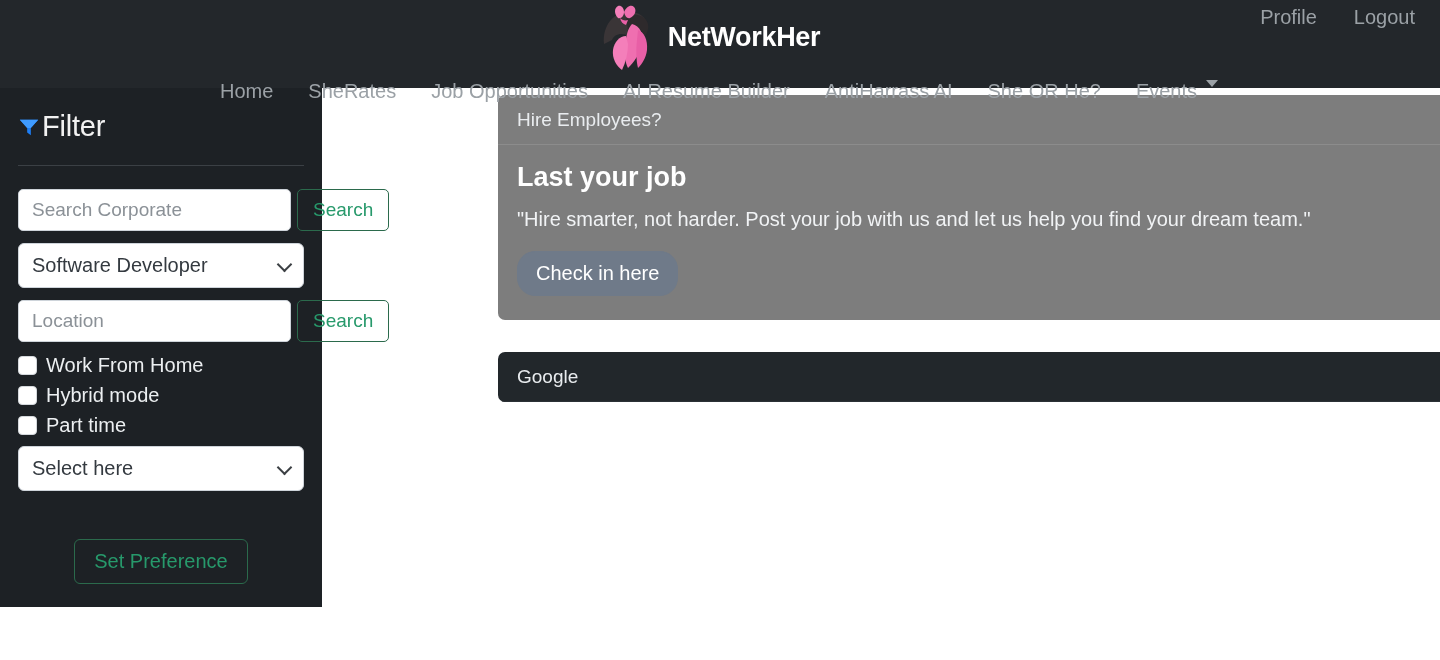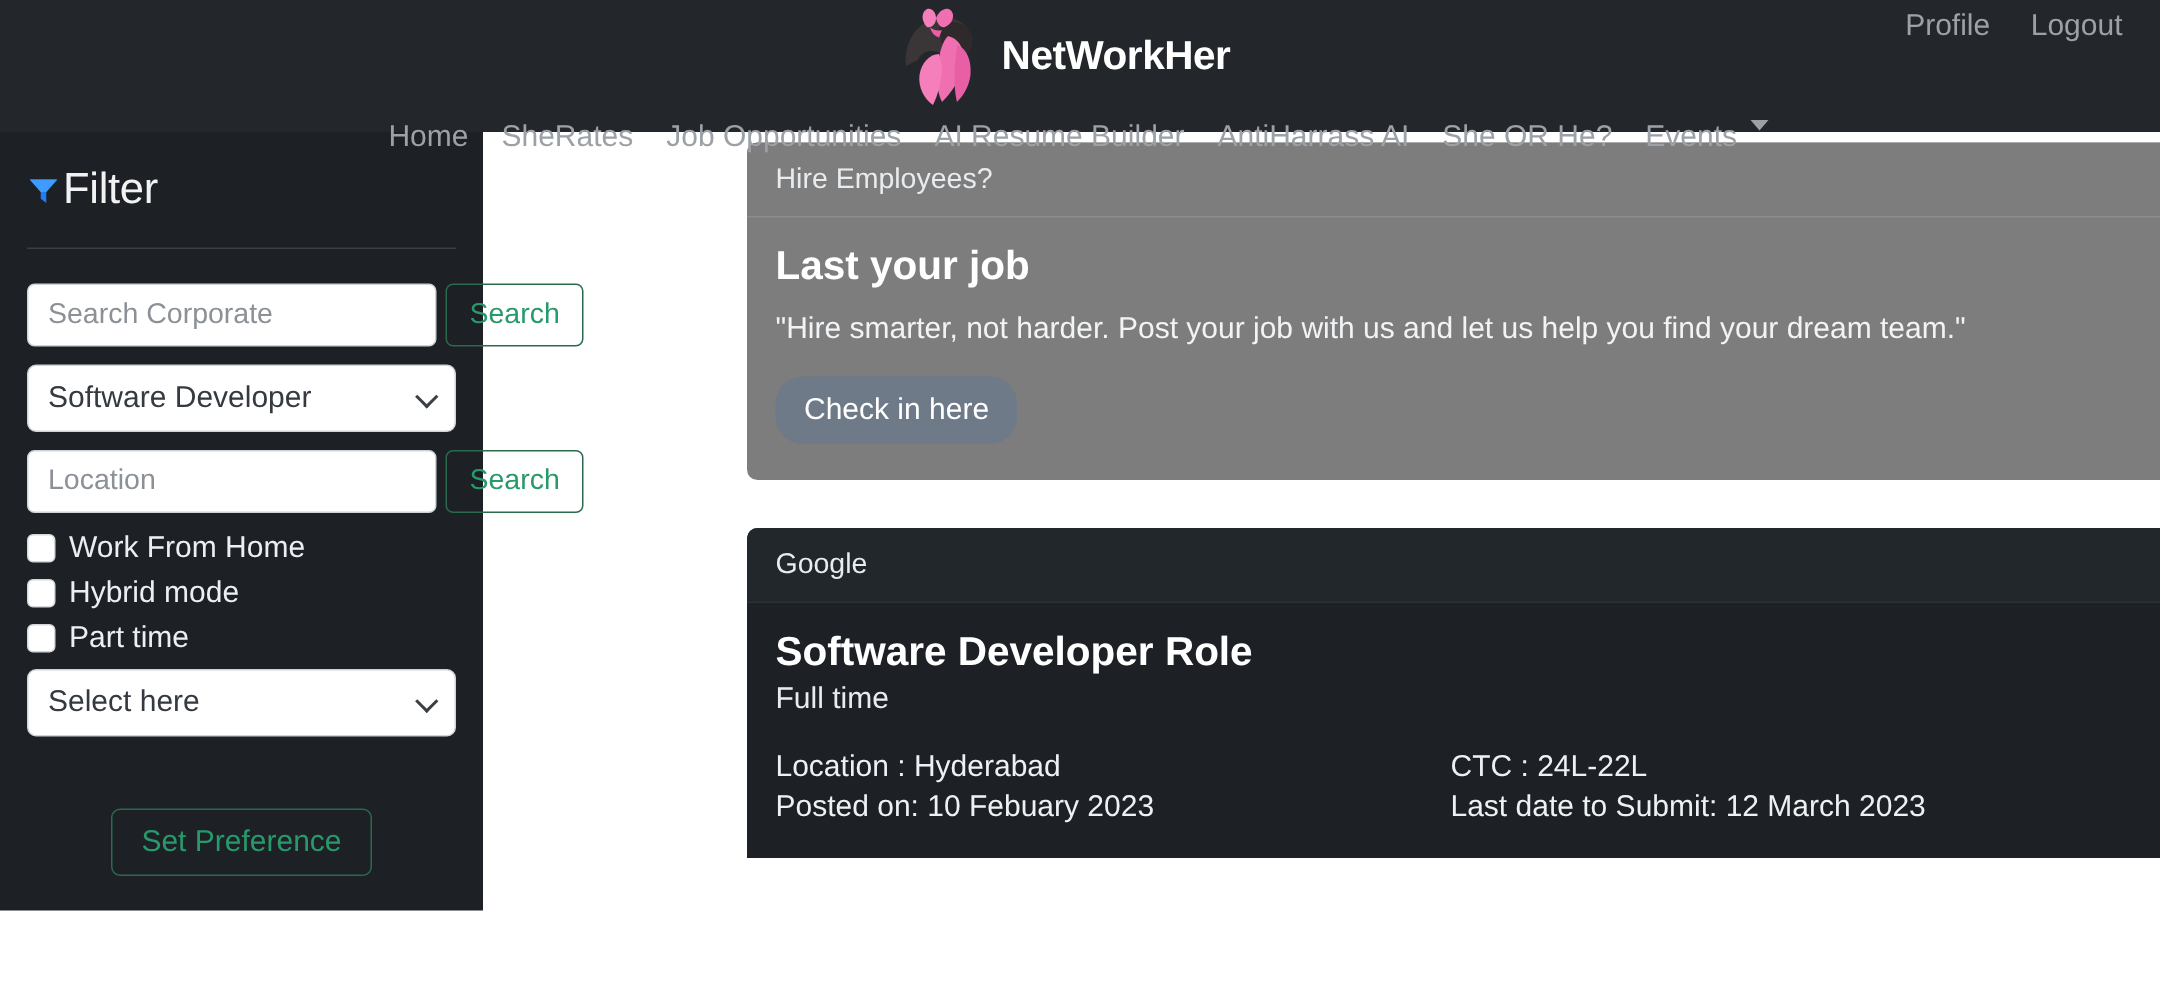--- a/index.html
+++ b/index.html
@@ -29,21 +29,21 @@
   .logo-mark { width: 74px; height: 74px; display: block; }
   .brand-name {
     color: #ffffff;
     font-size: 27px;
     font-weight: bold;
     letter-spacing: -0.3px;
   }
   .nav-links {
     display: flex;
     align-items: center;
-    gap: 0px;
+    gap: 13px;
     list-style: none;
   }
   .nav-link {
     color: #9ba1a6;
     font-size: 20px;
     padding: 6px 11px;
     text-decoration: none;
     white-space: nowrap;
     cursor: pointer;
   }
@@ -57,26 +57,26 @@
     border-left: 6px solid transparent;
     border-right: 6px solid transparent;
     border-top: 7px solid #9ba1a6;
     display: inline-block;
   }
   .nav-right {
     position: absolute;
     right: 14px;
     display: flex;
     align-items: center;
-    gap: 5px;
+    gap: 15px;
     text-align: right;
   }
 
   
-  .page { display: flex; height: 484px; background: #ffffff; }
+  .page { display: flex; height: 552px; background: #ffffff; }
 
   
   .sidebar {
     width: 322px;
     background: #1d2125;
     padding: 22px 18px 0 18px;
     height: 519px;
     flex-shrink: 0;
   }
   .filter-head {
@@ -341,27 +341,16 @@
       <div class="card-head">Hire Employees?</div>
       <div class="card-body">
         <div class="card-title">Last your job</div>
         <div class="card-text">"Hire smarter, not harder. Post your job with us and let us help you find your dream team."</div>
         <button class="btn-secondary">Check in here</button>
       </div>
     </section>
 
     <section class="card card-dark">
       <div class="card-head">Google</div>
-      <div class="card-body">
-        <div class="card-title tight">Software Developer Role</div>
-        <div class="card-sub">Full time</div>
-        <div class="meta-grid">
-          <div class="meta-cell">Location : Hyderabad</div>
-          <div class="meta-cell">CTC : 24L-22L</div>
-          <div class="meta-cell">Posted on: 10 Febuary 2023</div>
-          <div class="meta-cell">Last date to Submit: 12 March 2023</div>
-        </div>
-        <button class="btn-view">View Details</button>
-      </div>
     </section>
 
   </main>
 </div>
 
 </body></html>

